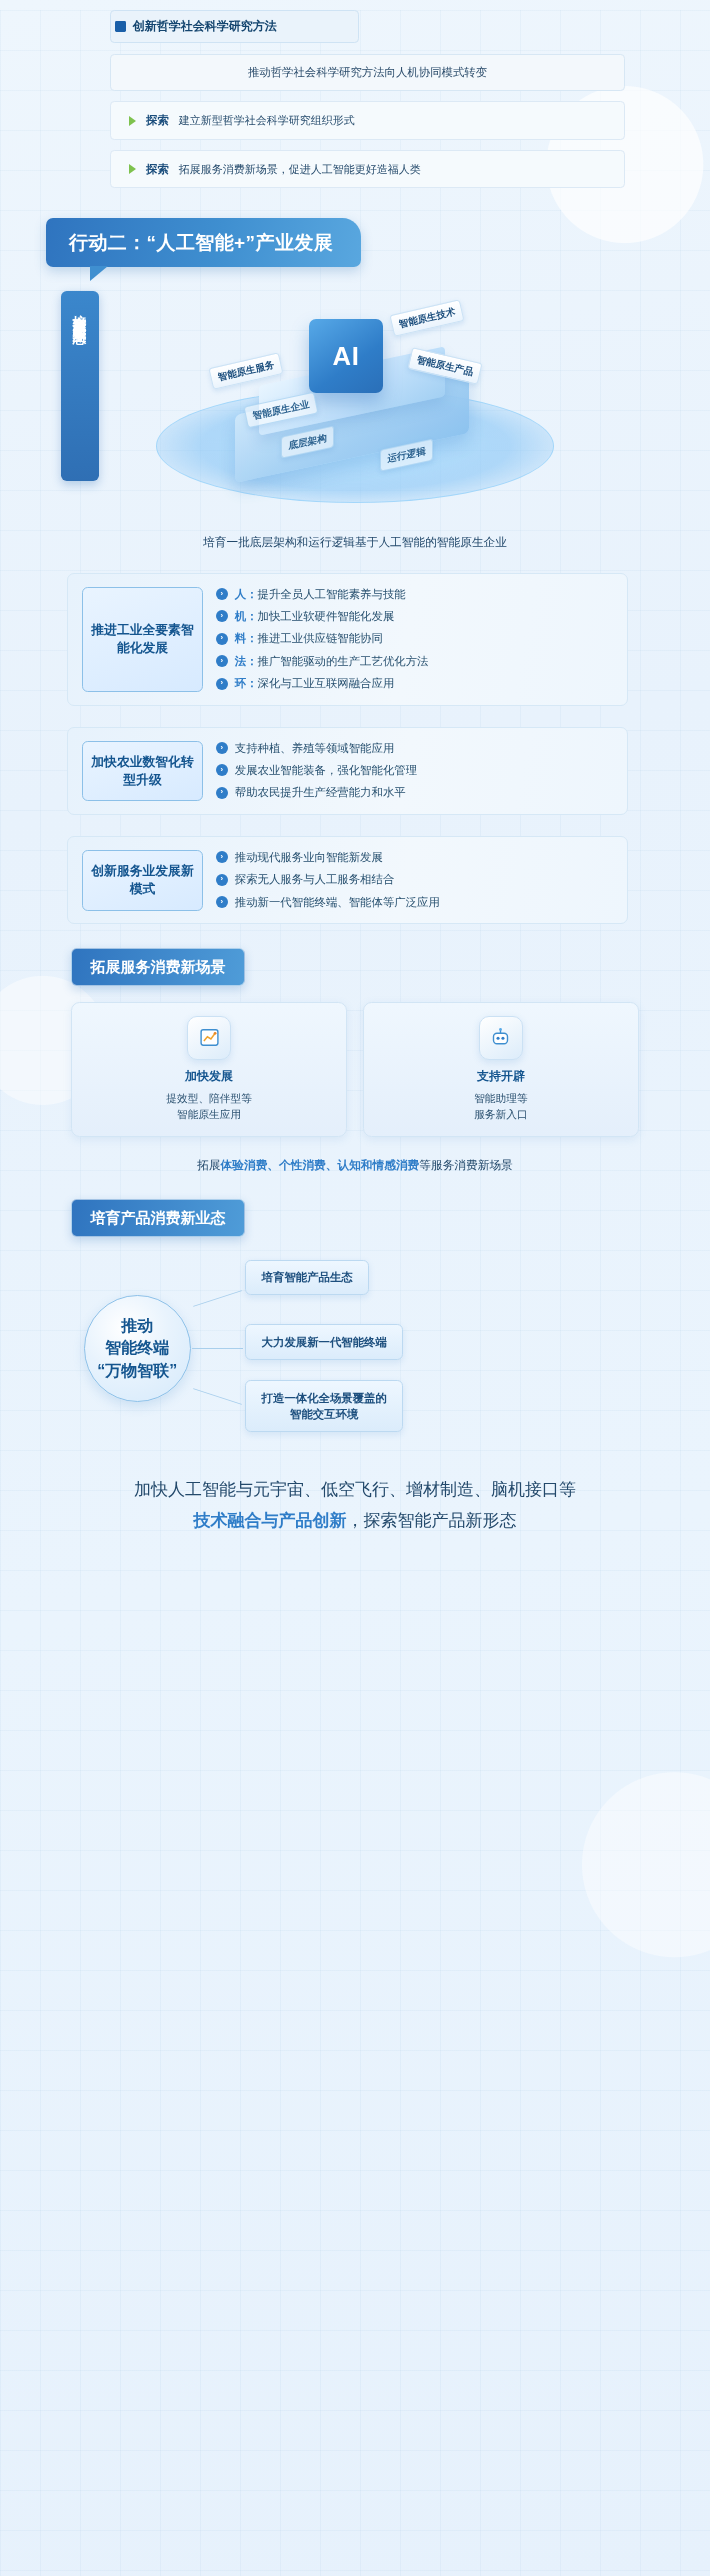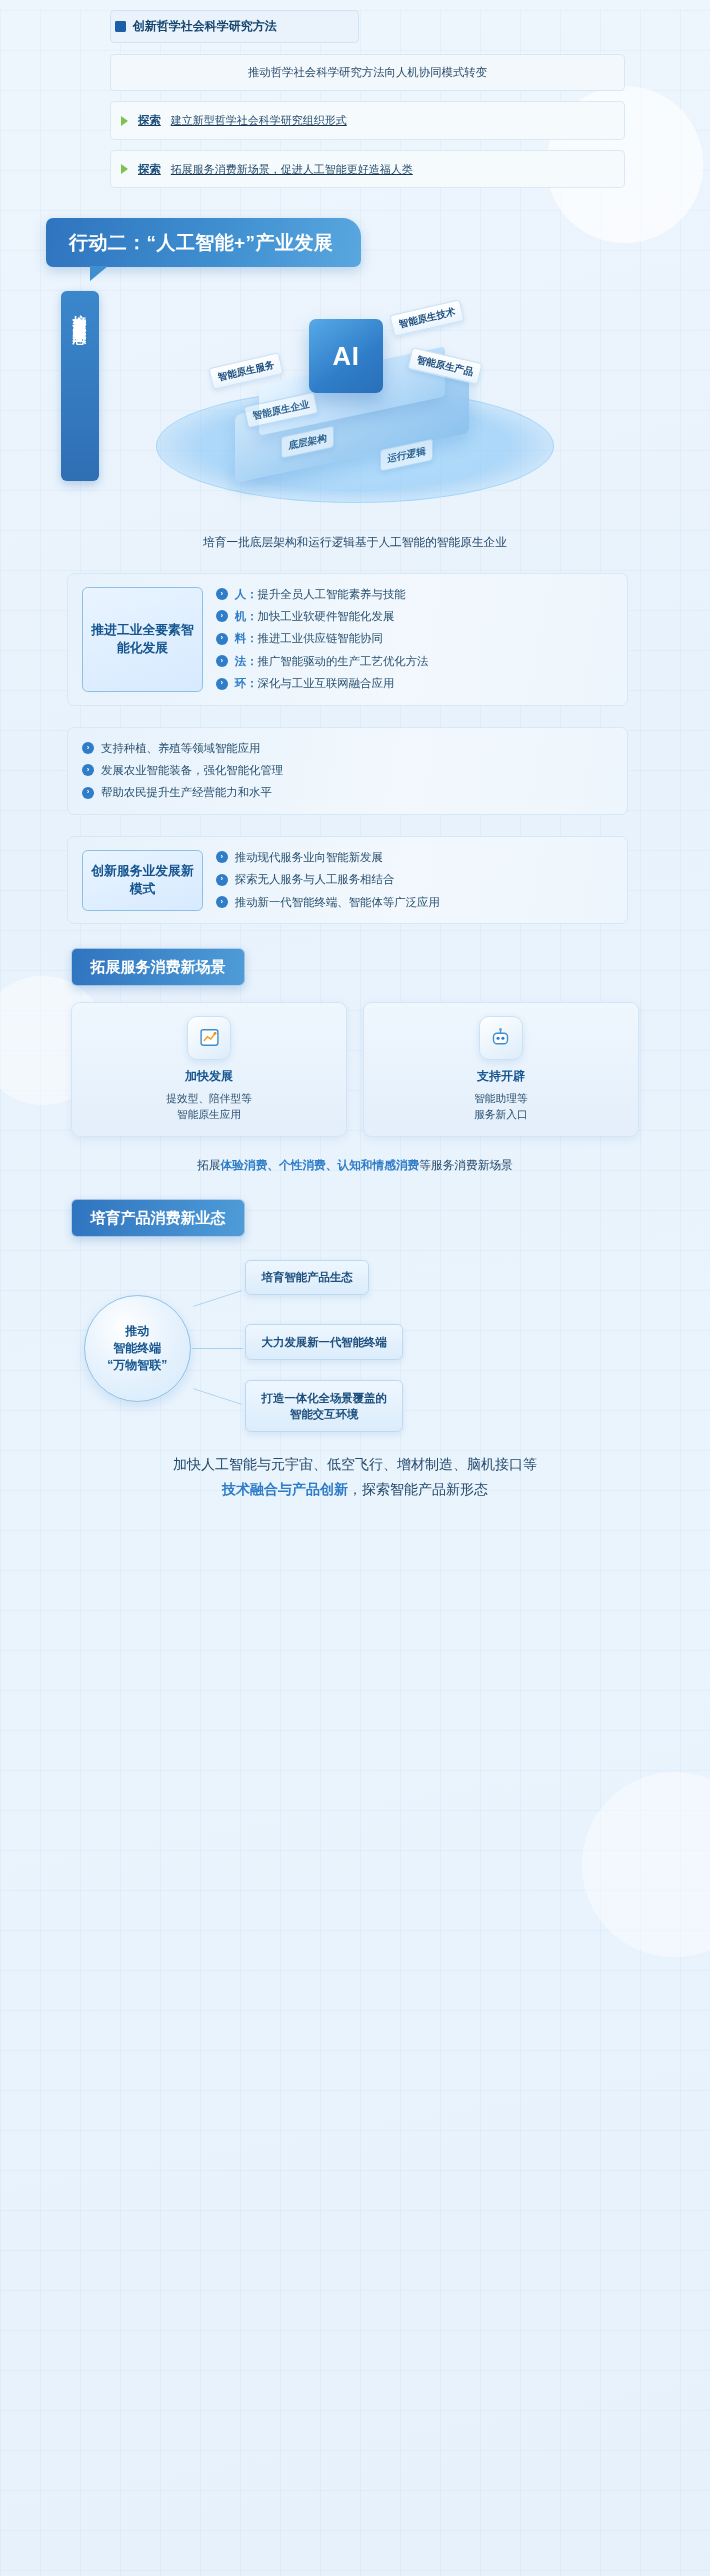--- a/index.html
+++ b/index.html
@@ -60,22 +60,22 @@
     font-size: 11.4px;
     color: #2b4c6b;
     text-align: center;
   }
 
   .explore-row {
     width: 515px; margin: 10px 0 0 110px;
     background: #f5fafd;
     border: 0.7px solid #dce9f5;
     border-radius: 4.3px;
-    padding: 10px 10px;
-    display: flex; align-items: center; gap: 10px; text-decoration: underline;
+    padding: 10px 18px;
+    display: flex; align-items: center; gap: 10px;
   }
   .tri {
     width: 0; height: 0;
     border-left: 7.8px solid #7ec24e;
     border-top: 5px solid transparent;
     border-bottom: 5px solid transparent;
     flex: 0 0 auto;
   }
   .explore-label { font-size: 11.4px; font-weight: bold; color: #1a4d7c; flex: 0 0 auto; }
   .explore-text { font-size: 11px; color: #274c6d; line-height: 1.5; }
@@ -251,21 +251,21 @@
   }
 
   
   .radial { position: relative; width: 568px; height: 192px; margin: 17px 0 0 71px; }
   .hub {
     position: absolute; left: 12.8px; top: 41px;
     width: 107px; height: 107px; border-radius: 50%;
     background: radial-gradient(circle at 38% 30%, #ffffff 0%, #e8f3fd 45%, #d4e9fb 100%);
     border: 1.4px solid #8cc0e8;
     display: flex; flex-direction: column; align-items: center; justify-content: center;
-    color: #14558f; font-size: 12px; font-weight: bold; line-height: 1.4;
+    color: #14558f; font-size: 16px; font-weight: bold; line-height: 1.4;
     box-shadow: 0 4.3px 11.4px rgba(80,145,205,.2);
     text-align: center;
   }
   .rnode {
     position: absolute; left: 174px;
     background: linear-gradient(180deg, #eef7ff, #dbecfb);
     border: 0.7px solid #bcd9f1;
     border-radius: 5.7px;
     font-size: 11.4px; color: #1d4f7e; font-weight: bold;
     padding: 8.5px 15.6px;
@@ -274,22 +274,22 @@
   }
   .rnode.n1 { top: 5.7px; }
   .rnode.n2 { top: 70px; }
   .rnode.n3 { top: 126px; }
   .rline { position: absolute; background: #a9cfec; height: 0.7px; }
   .rline.a { left: 121px; top: 44px; width: 51px; transform: rotate(-18deg); }
   .rline.b { left: 121px; top: 94px; width: 51px; }
   .rline.c { left: 121px; top: 142px; width: 51px; transform: rotate(18deg); }
 
   .tail-text {
-    text-align: center; font-size: 14px; color: #23496b;
-    margin: 6px auto 0; width: 597px; line-height: 1.8;
+    text-align: center; font-size: 17px; color: #23496b;
+    margin: 29px auto 0; width: 597px; line-height: 1.8;
   }
 </style>
 </head>
 <body>
 
 <div class="page">
   <div class="bg-grid"></div>
   <div class="bg-deco"></div>
 
   <div class="content">
@@ -365,20 +365,21 @@
         </div>
         <div class="bitem">
           <span class="chev">›</span>
           <span><span class="em">环：</span><span>深化与工业互联网融合应用</span></span>
         </div>
       </div>
     </div>
 
     
     <div class="prow">
+      <div class="pill">加快农业数智化转型升级</div>
       <div class="blist">
         <div class="bitem">
           <span class="chev">›</span>
           <span>支持种植、养殖等领域智能应用</span>
         </div>
         <div class="bitem">
           <span class="chev">›</span>
           <span>发展农业智能装备，强化智能化管理</span>
         </div>
         <div class="bitem">

